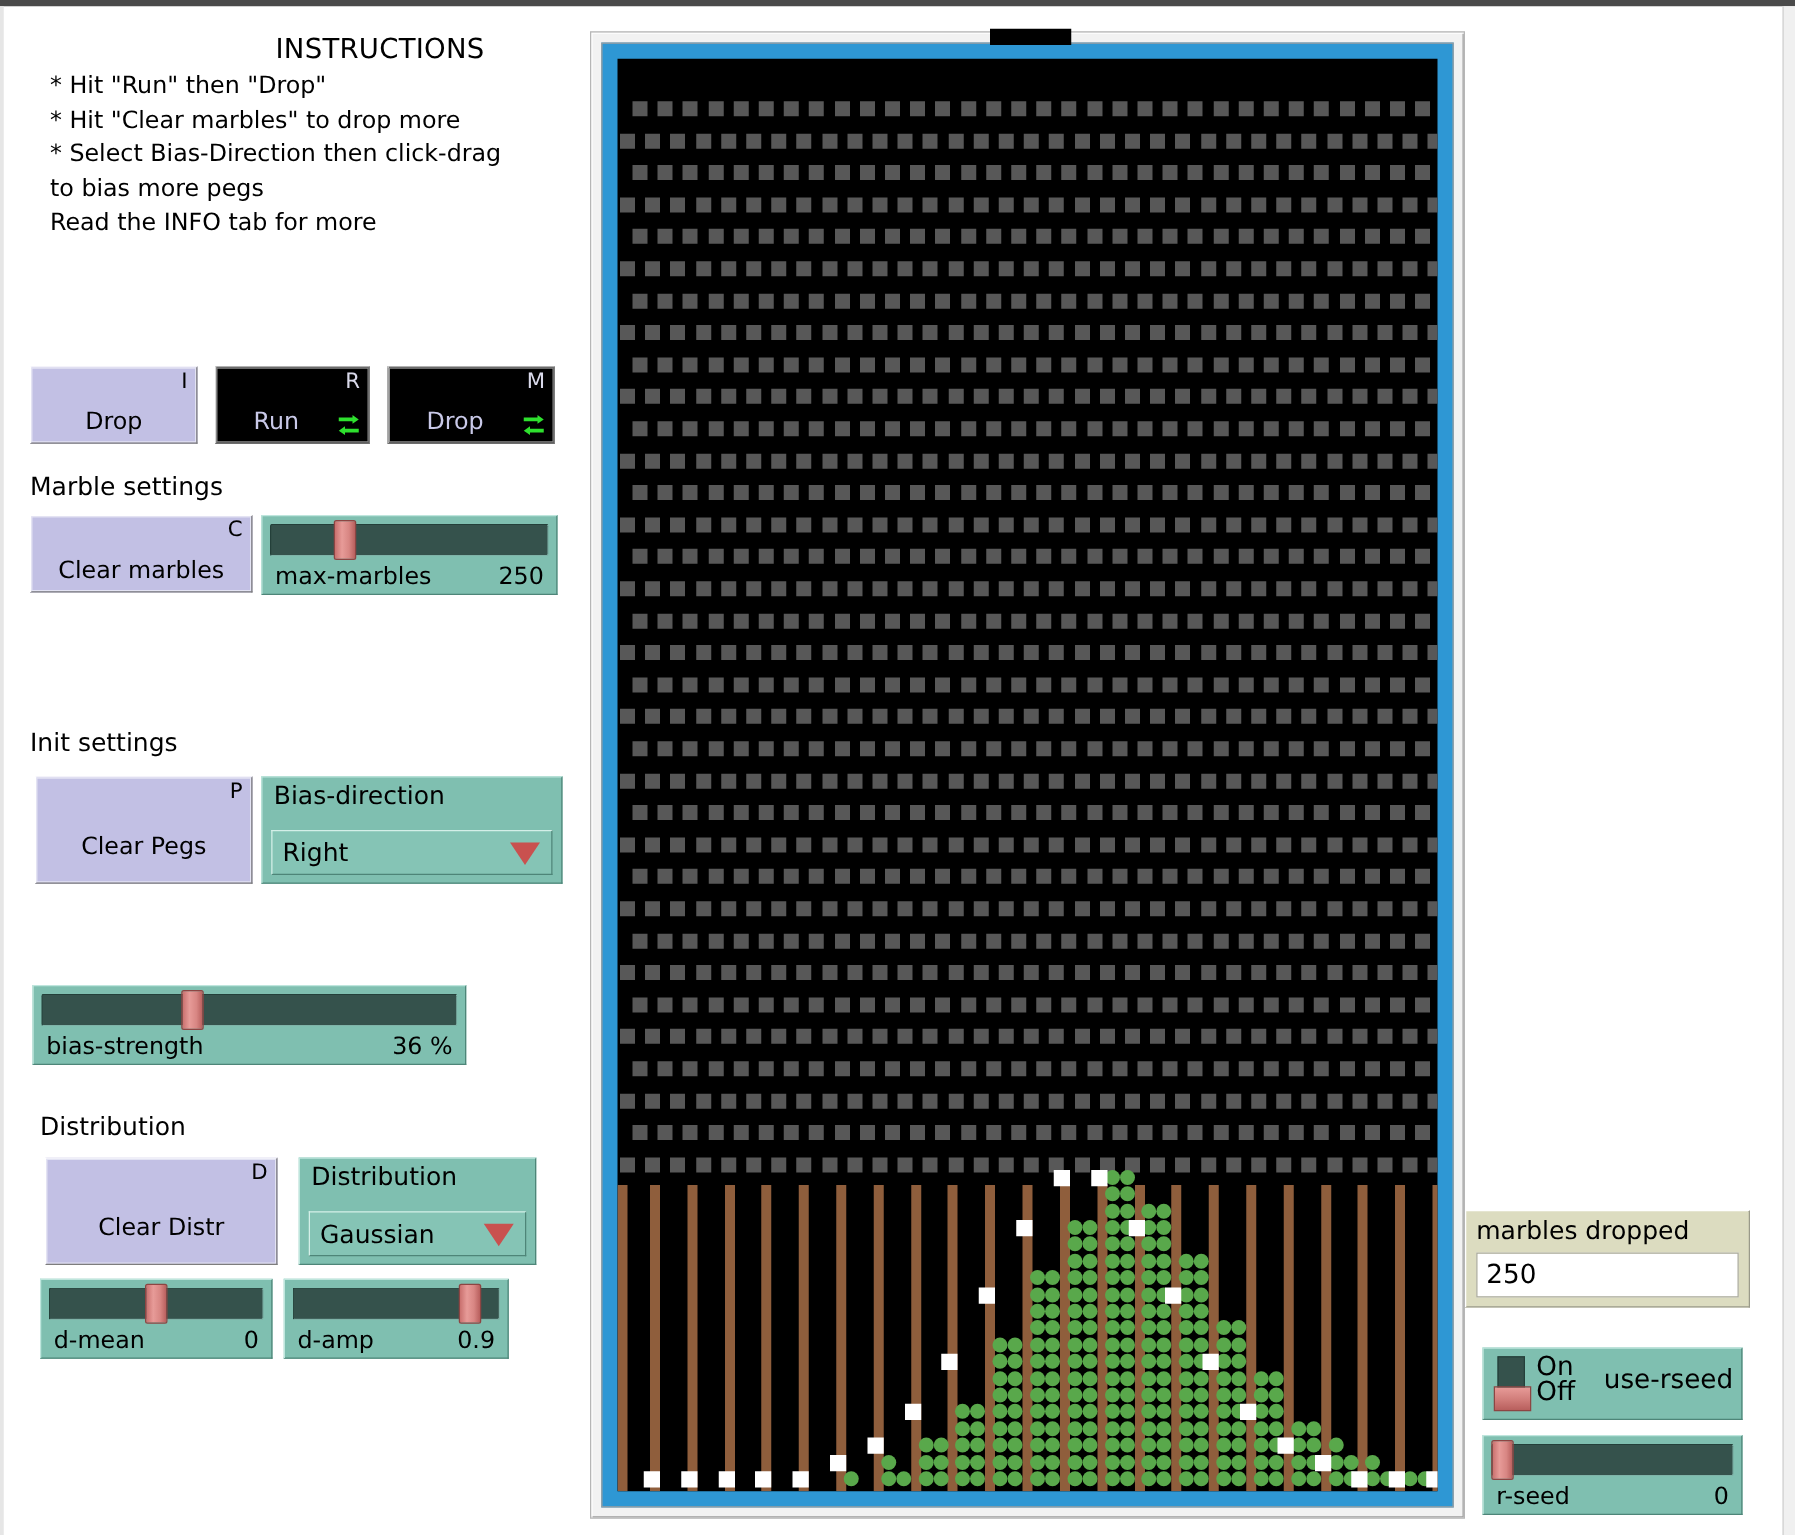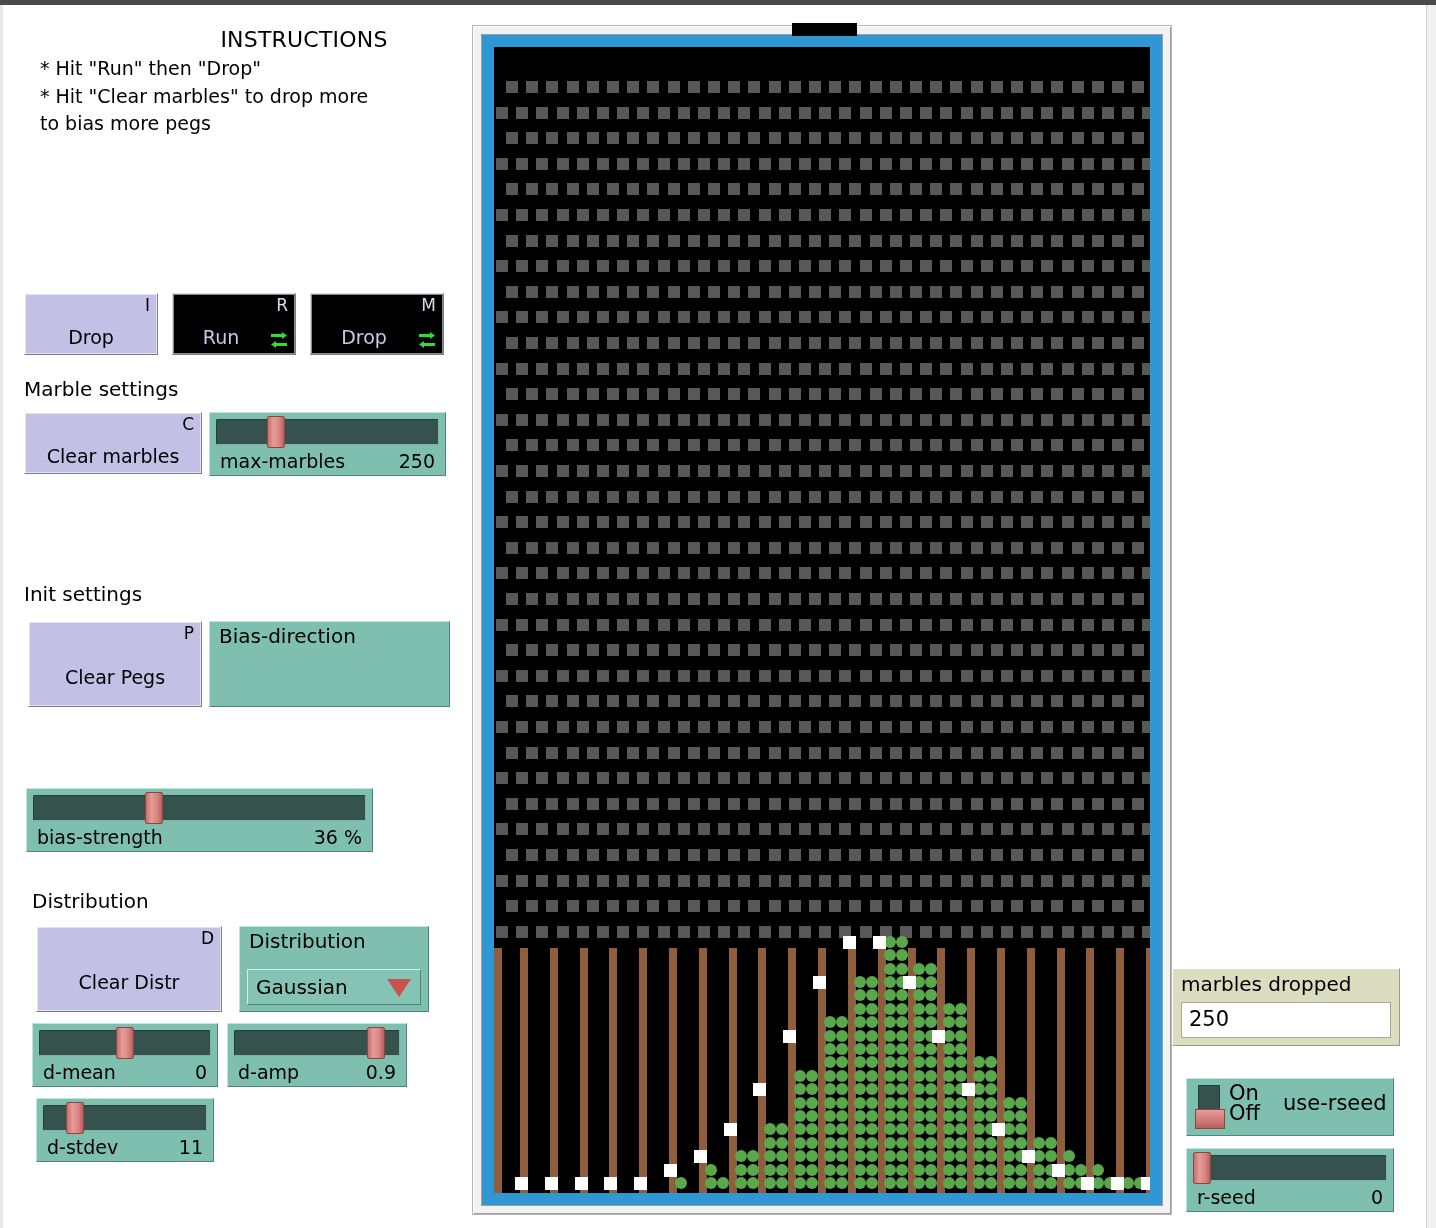--- a/index.html
+++ b/index.html
@@ -149,21 +149,23 @@
 <div id="leftedge"></div>
 <div id="scrollbar-track"></div>
 
 <div id="left-panel">
 
   <div id="instructions">
     <div id="instr-title">INSTRUCTIONS</div>
     <div id="instr-lines">
       <div class="instr-line">* Hit "Run" then "Drop"</div>
       <div class="instr-line">* Hit "Clear marbles" to drop more</div>
+      <div class="instr-line">* Select Bias-Direction then click-drag</div>
       <div class="instr-line">to bias more pegs</div>
+      <div class="instr-line">Read the INFO tab for more</div>
     </div>
   </div>
 
   <div class="btn" style="left:24px; top:288px; width:134px; height:62px;">
     <span class="key">I</span>
     <span class="lbl">Drop</span>
   </div>
 
   <div class="btn forever" style="left:172px; top:288px; width:124px; height:62px;">
     <span class="key">R</span>
@@ -200,20 +202,24 @@
 
   <div class="section-label" style="left:24px; top:577px;">Init settings</div>
 
   <div class="btn" style="left:28px; top:616px; width:174px; height:86px;">
     <span class="key">P</span>
     <span class="lbl" style="bottom:18px;">Clear Pegs</span>
   </div>
 
   <div class="chooser" style="left:209px; top:616px; width:241px; height:86px;">
     <span class="c-title">Bias-direction</span>
+    <div class="c-box">
+      <span class="c-val">Right</span>
+      <span class="c-arrow"></span>
+    </div>
   </div>
 
 
   <div class="slider" style="left:26px; top:783px; width:347px; height:64px;">
     <div class="track"></div>
     <div class="knob" style="left: 117.825px;"></div>
     <span class="name">bias-strength</span>
     <span class="val">36 %</span>
   </div>
 
@@ -239,26 +245,20 @@
     <span class="val">0</span>
   </div>
 
   <div class="slider" style="left:227px; top:1018px; width:180px; height:64px;">
     <div class="track"></div>
     <div class="knob" style="left: 139.2px;"></div>
     <span class="name">d-amp</span>
     <span class="val">0.9</span>
   </div>
 
-  <div class="slider" style="left:36px; top:1093px; width:178px; height:64px;">
-    <div class="track"></div>
-    <div class="knob" style="left: 28.63px;"></div>
-    <span class="name">d-stdev</span>
-    <span class="val">11</span>
-  </div>
 
 </div>
 
 <div id="world-outer">
   <div id="world-frame">
     <div id="world-inner">
       <div id="pegs-layer">
           <div class="peg" style="left:12.0px;top:34.0px;"></div>
           <div class="peg" style="left:32.2px;top:34.0px;"></div>
           <div class="peg" style="left:52.4px;top:34.0px;"></div>

